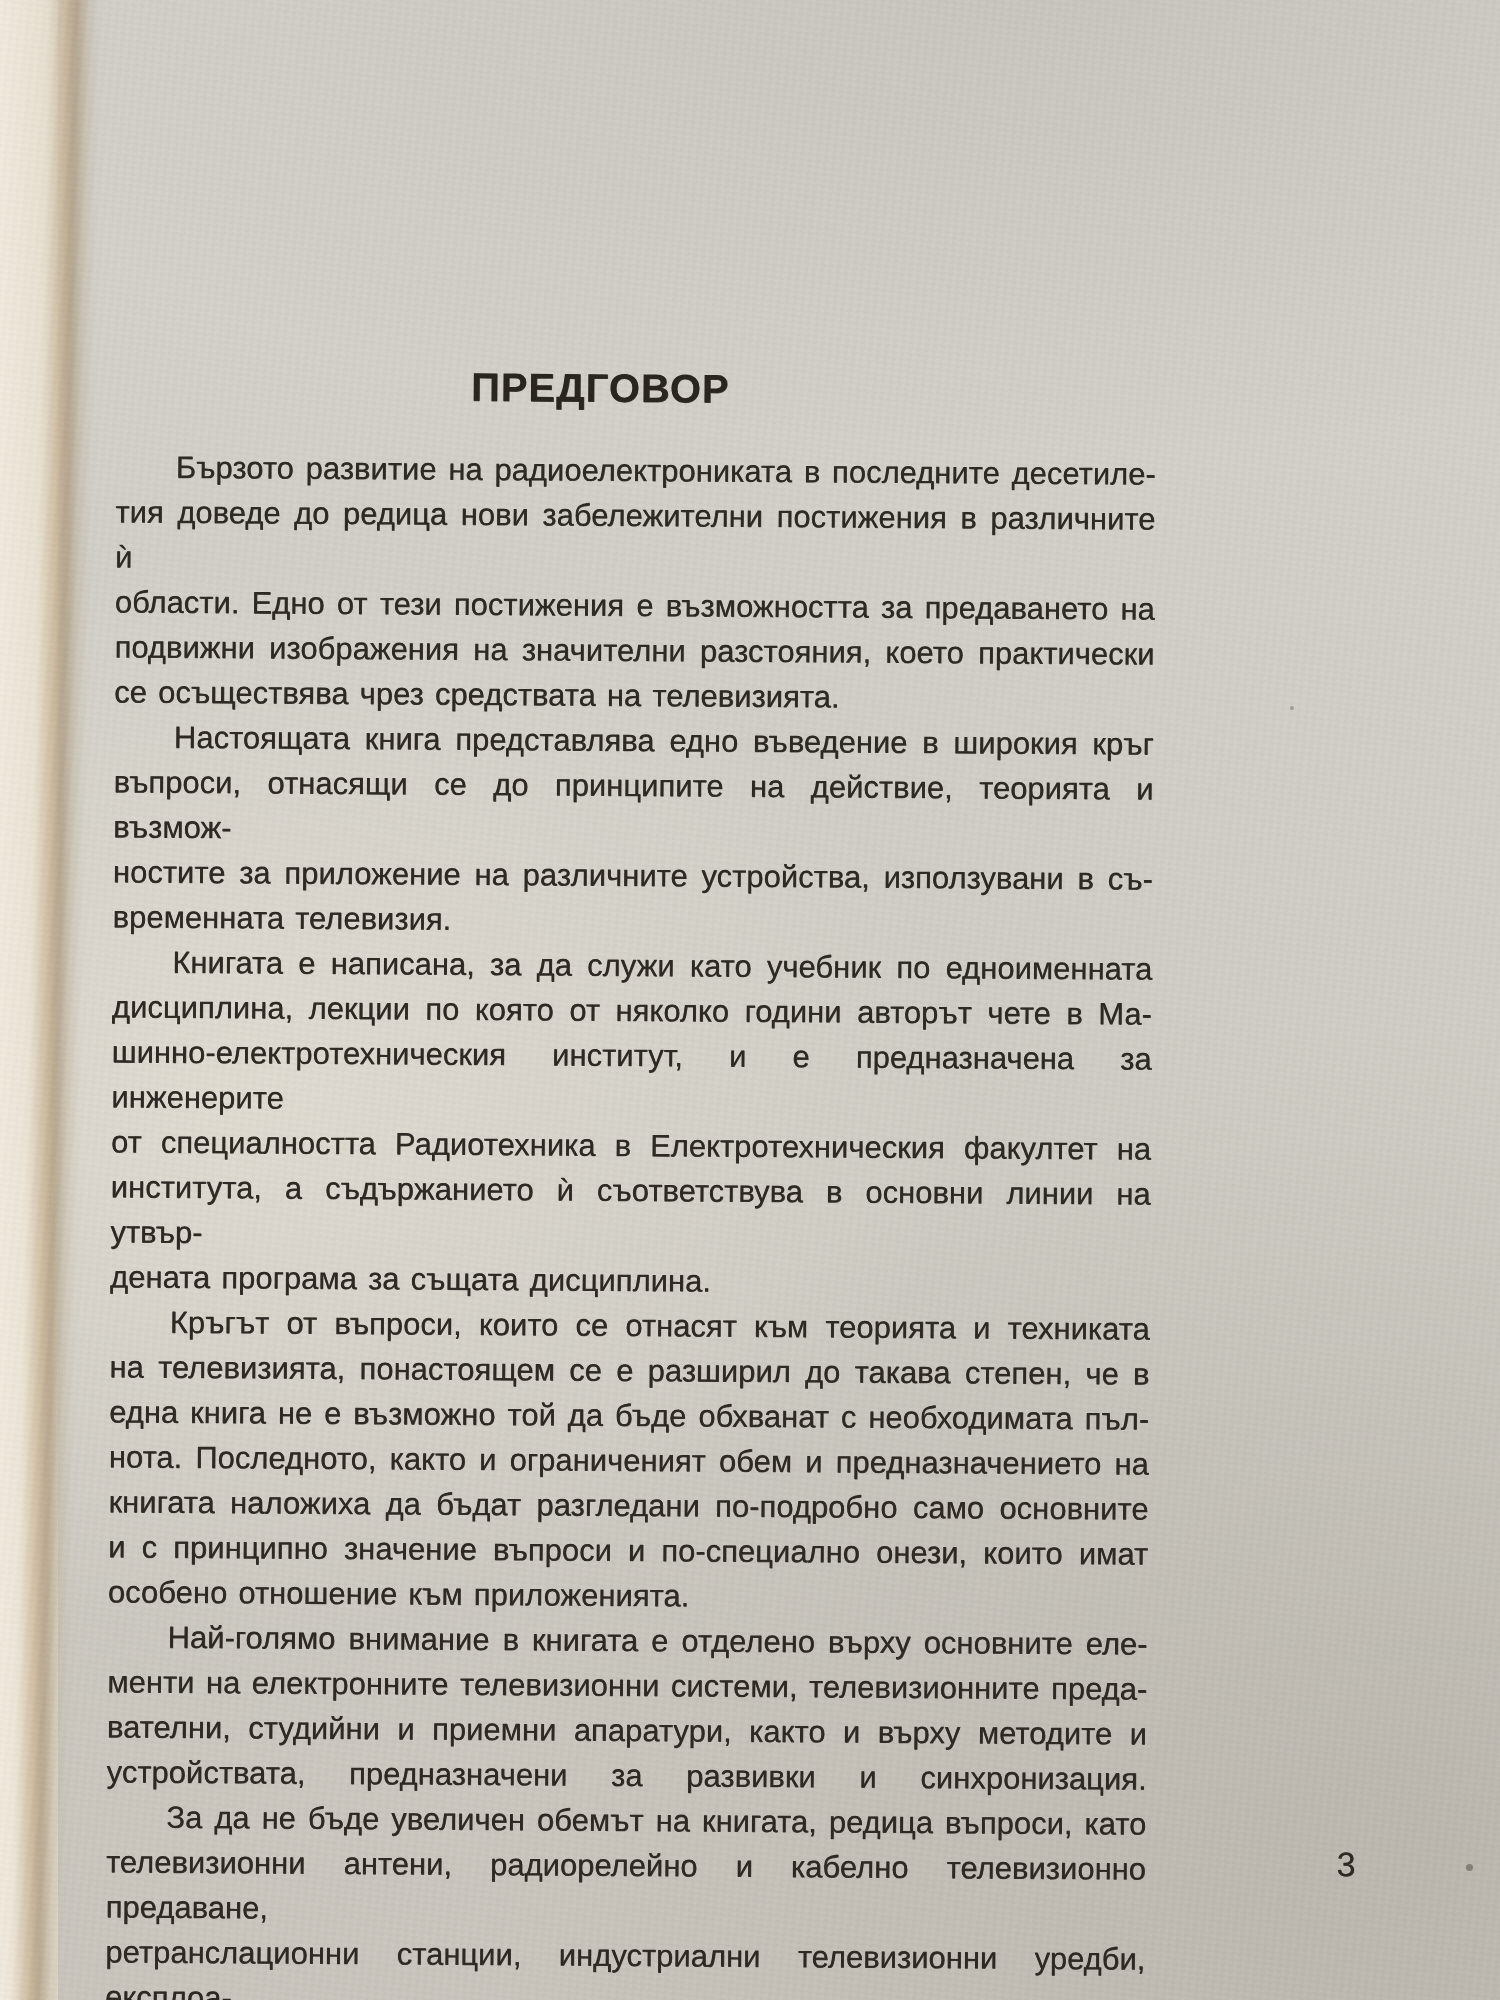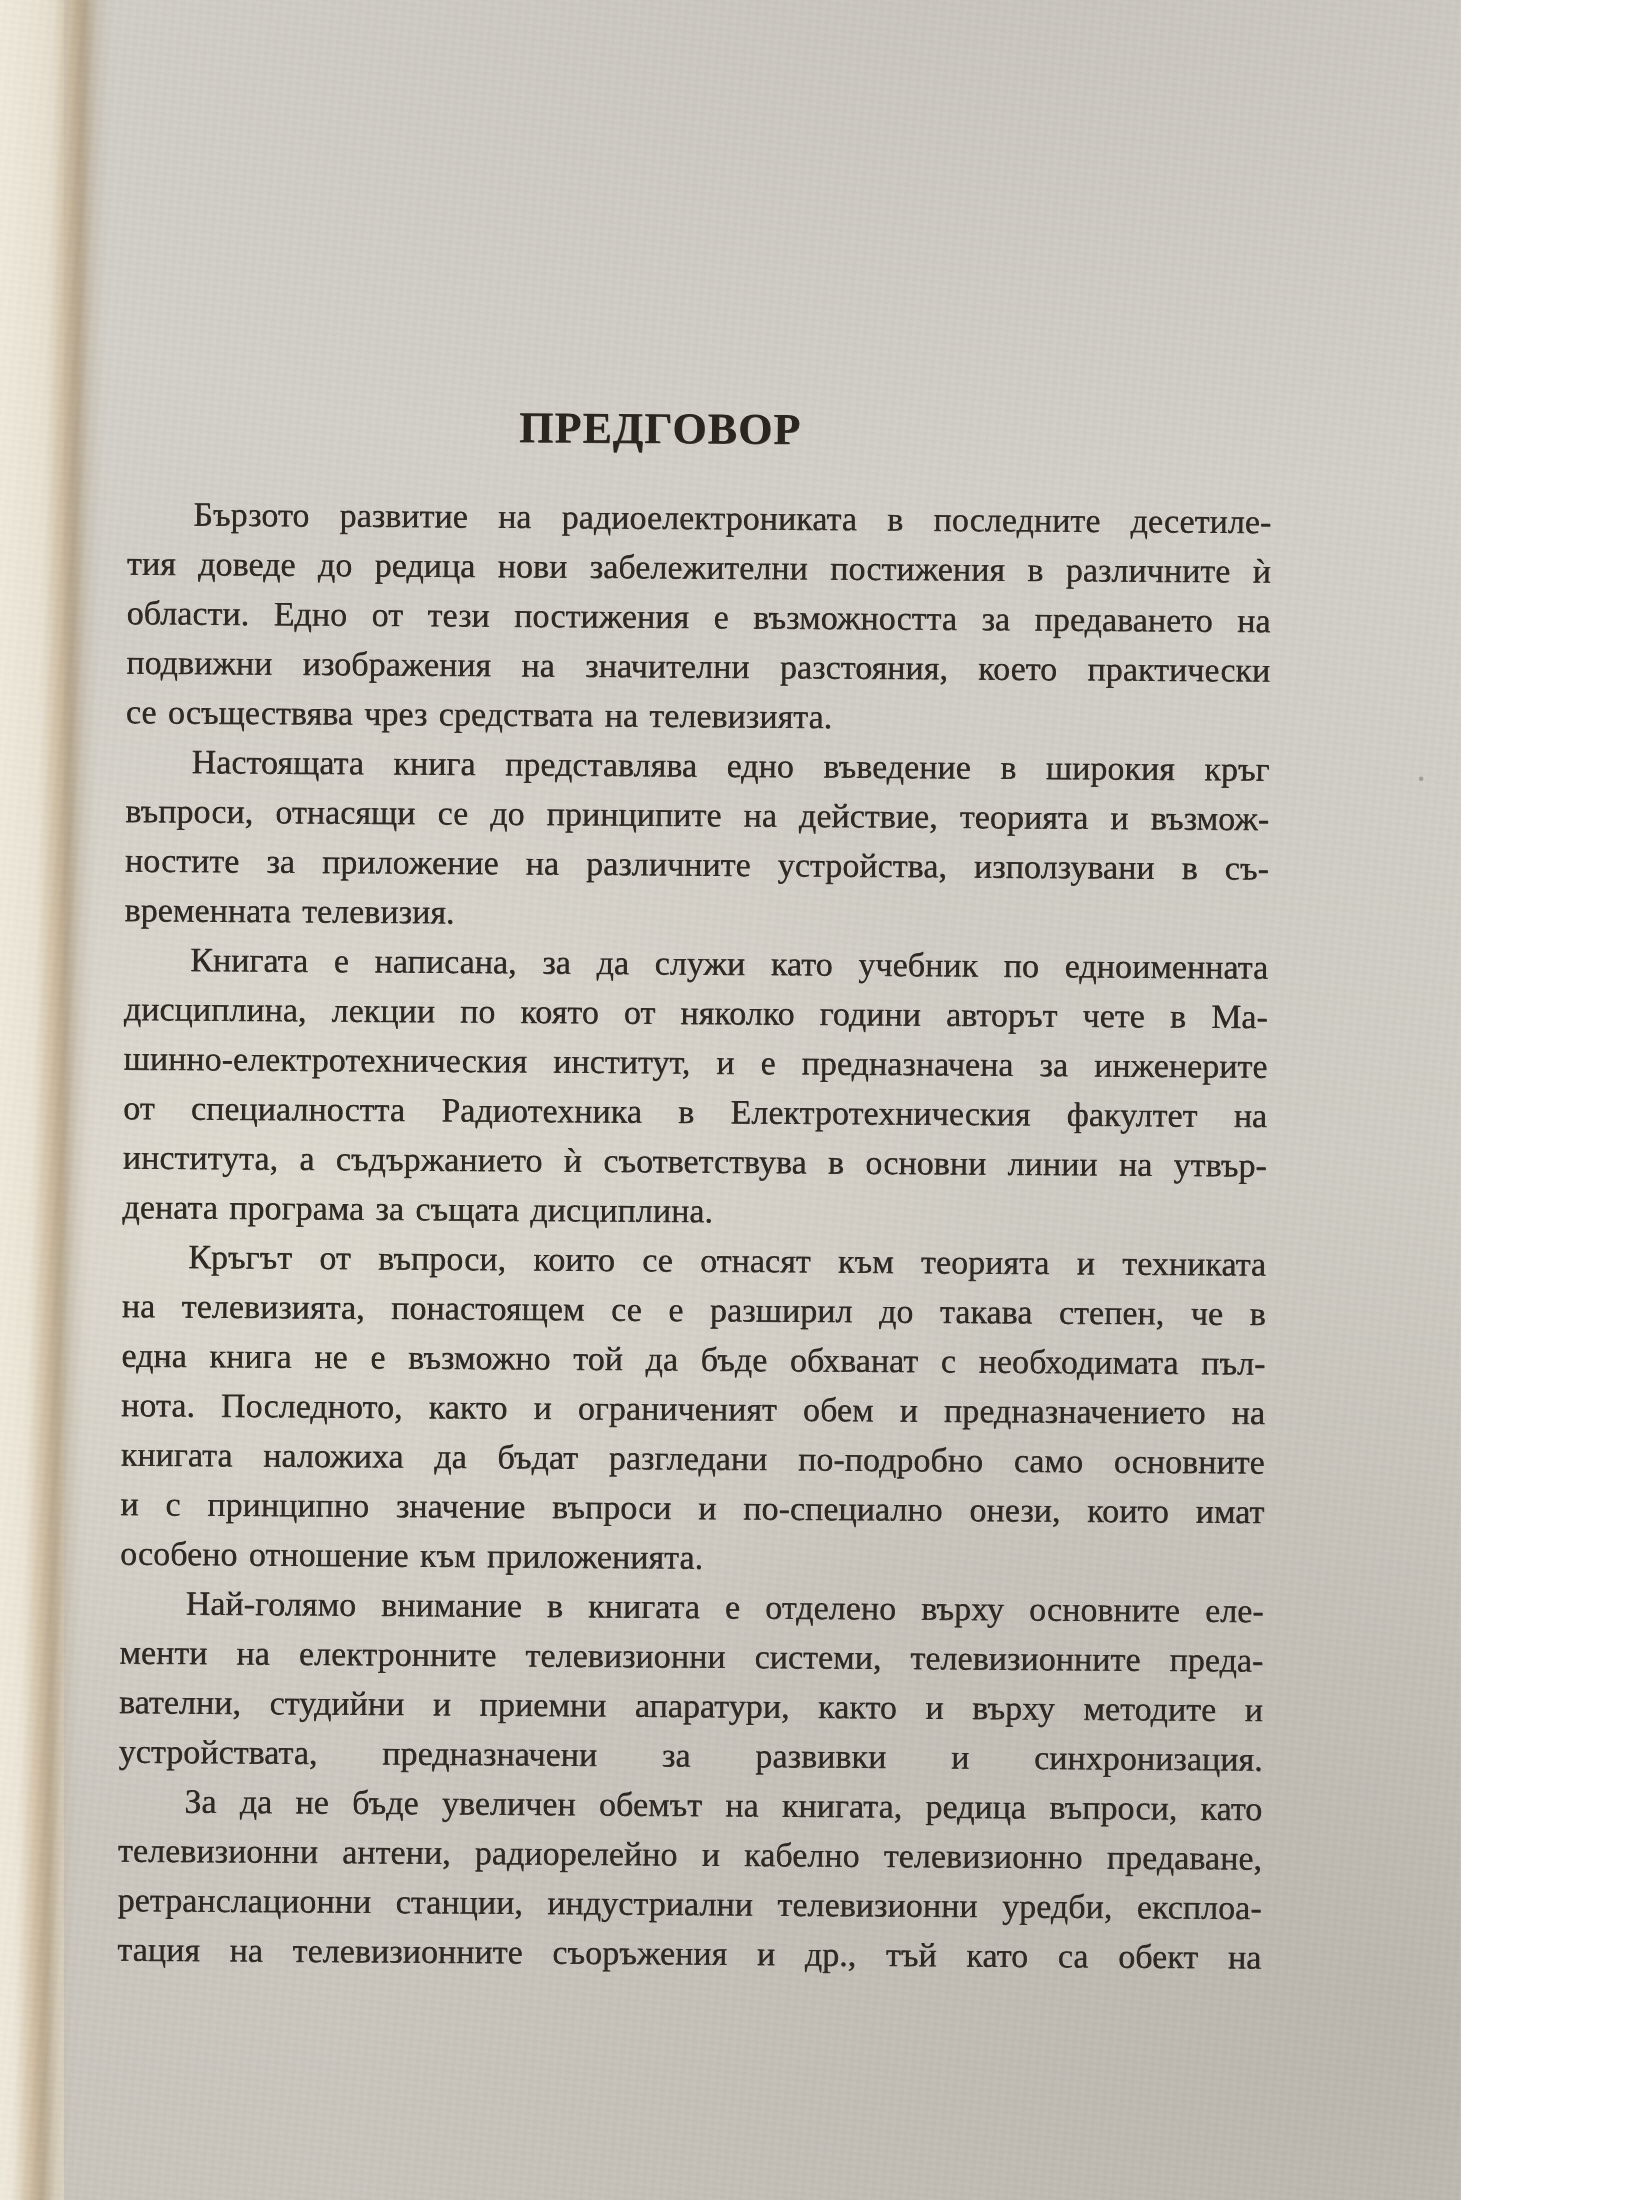--- a/index.html
+++ b/index.html
@@ -1,26 +1,26 @@
 <!DOCTYPE html>
 <html><head>
 <meta charset="utf-8">
 <style>
   html,body{margin:0;padding:0;}
   .stage{
     position:relative;
-    width:1328px;height:2000px;
+    width:1500px;height:2000px;
     overflow:hidden;
     background-color:#d2cfc8;
     background-image:
       radial-gradient(1200px 900px at 16% 55%, rgba(238,232,220,0.55), rgba(238,232,220,0) 60%),
       radial-gradient(1500px 1200px at 96% 92%, rgba(125,120,110,0.20), rgba(125,120,110,0) 65%),
       radial-gradient(1700px 700px at 70% -2%, rgba(118,113,105,0.14), rgba(118,113,105,0) 70%),
       linear-gradient(180deg,#d5d2cb 0%, #cfccc4 55%, #c9c5bd 100%);
-    font-family:Liberation Serif, serif;
+    font-family:Liberation Sans, sans-serif;
   }
   .grain{
     position:absolute;inset:0;pointer-events:none;
     background-image:
       repeating-linear-gradient(7deg, rgba(255,255,255,0.015) 0 3px, rgba(60,55,48,0.015) 3px 6px),
       repeating-linear-gradient(96deg, rgba(255,255,255,0.012) 0 4px, rgba(60,55,48,0.012) 4px 8px);
   }
   .edge{
     position:absolute;left:0;top:0;width:58px;height:100%;
     background:linear-gradient(90deg,#f0eadd 0%, #eae3d4 60%, #e2dbcb 100%);

